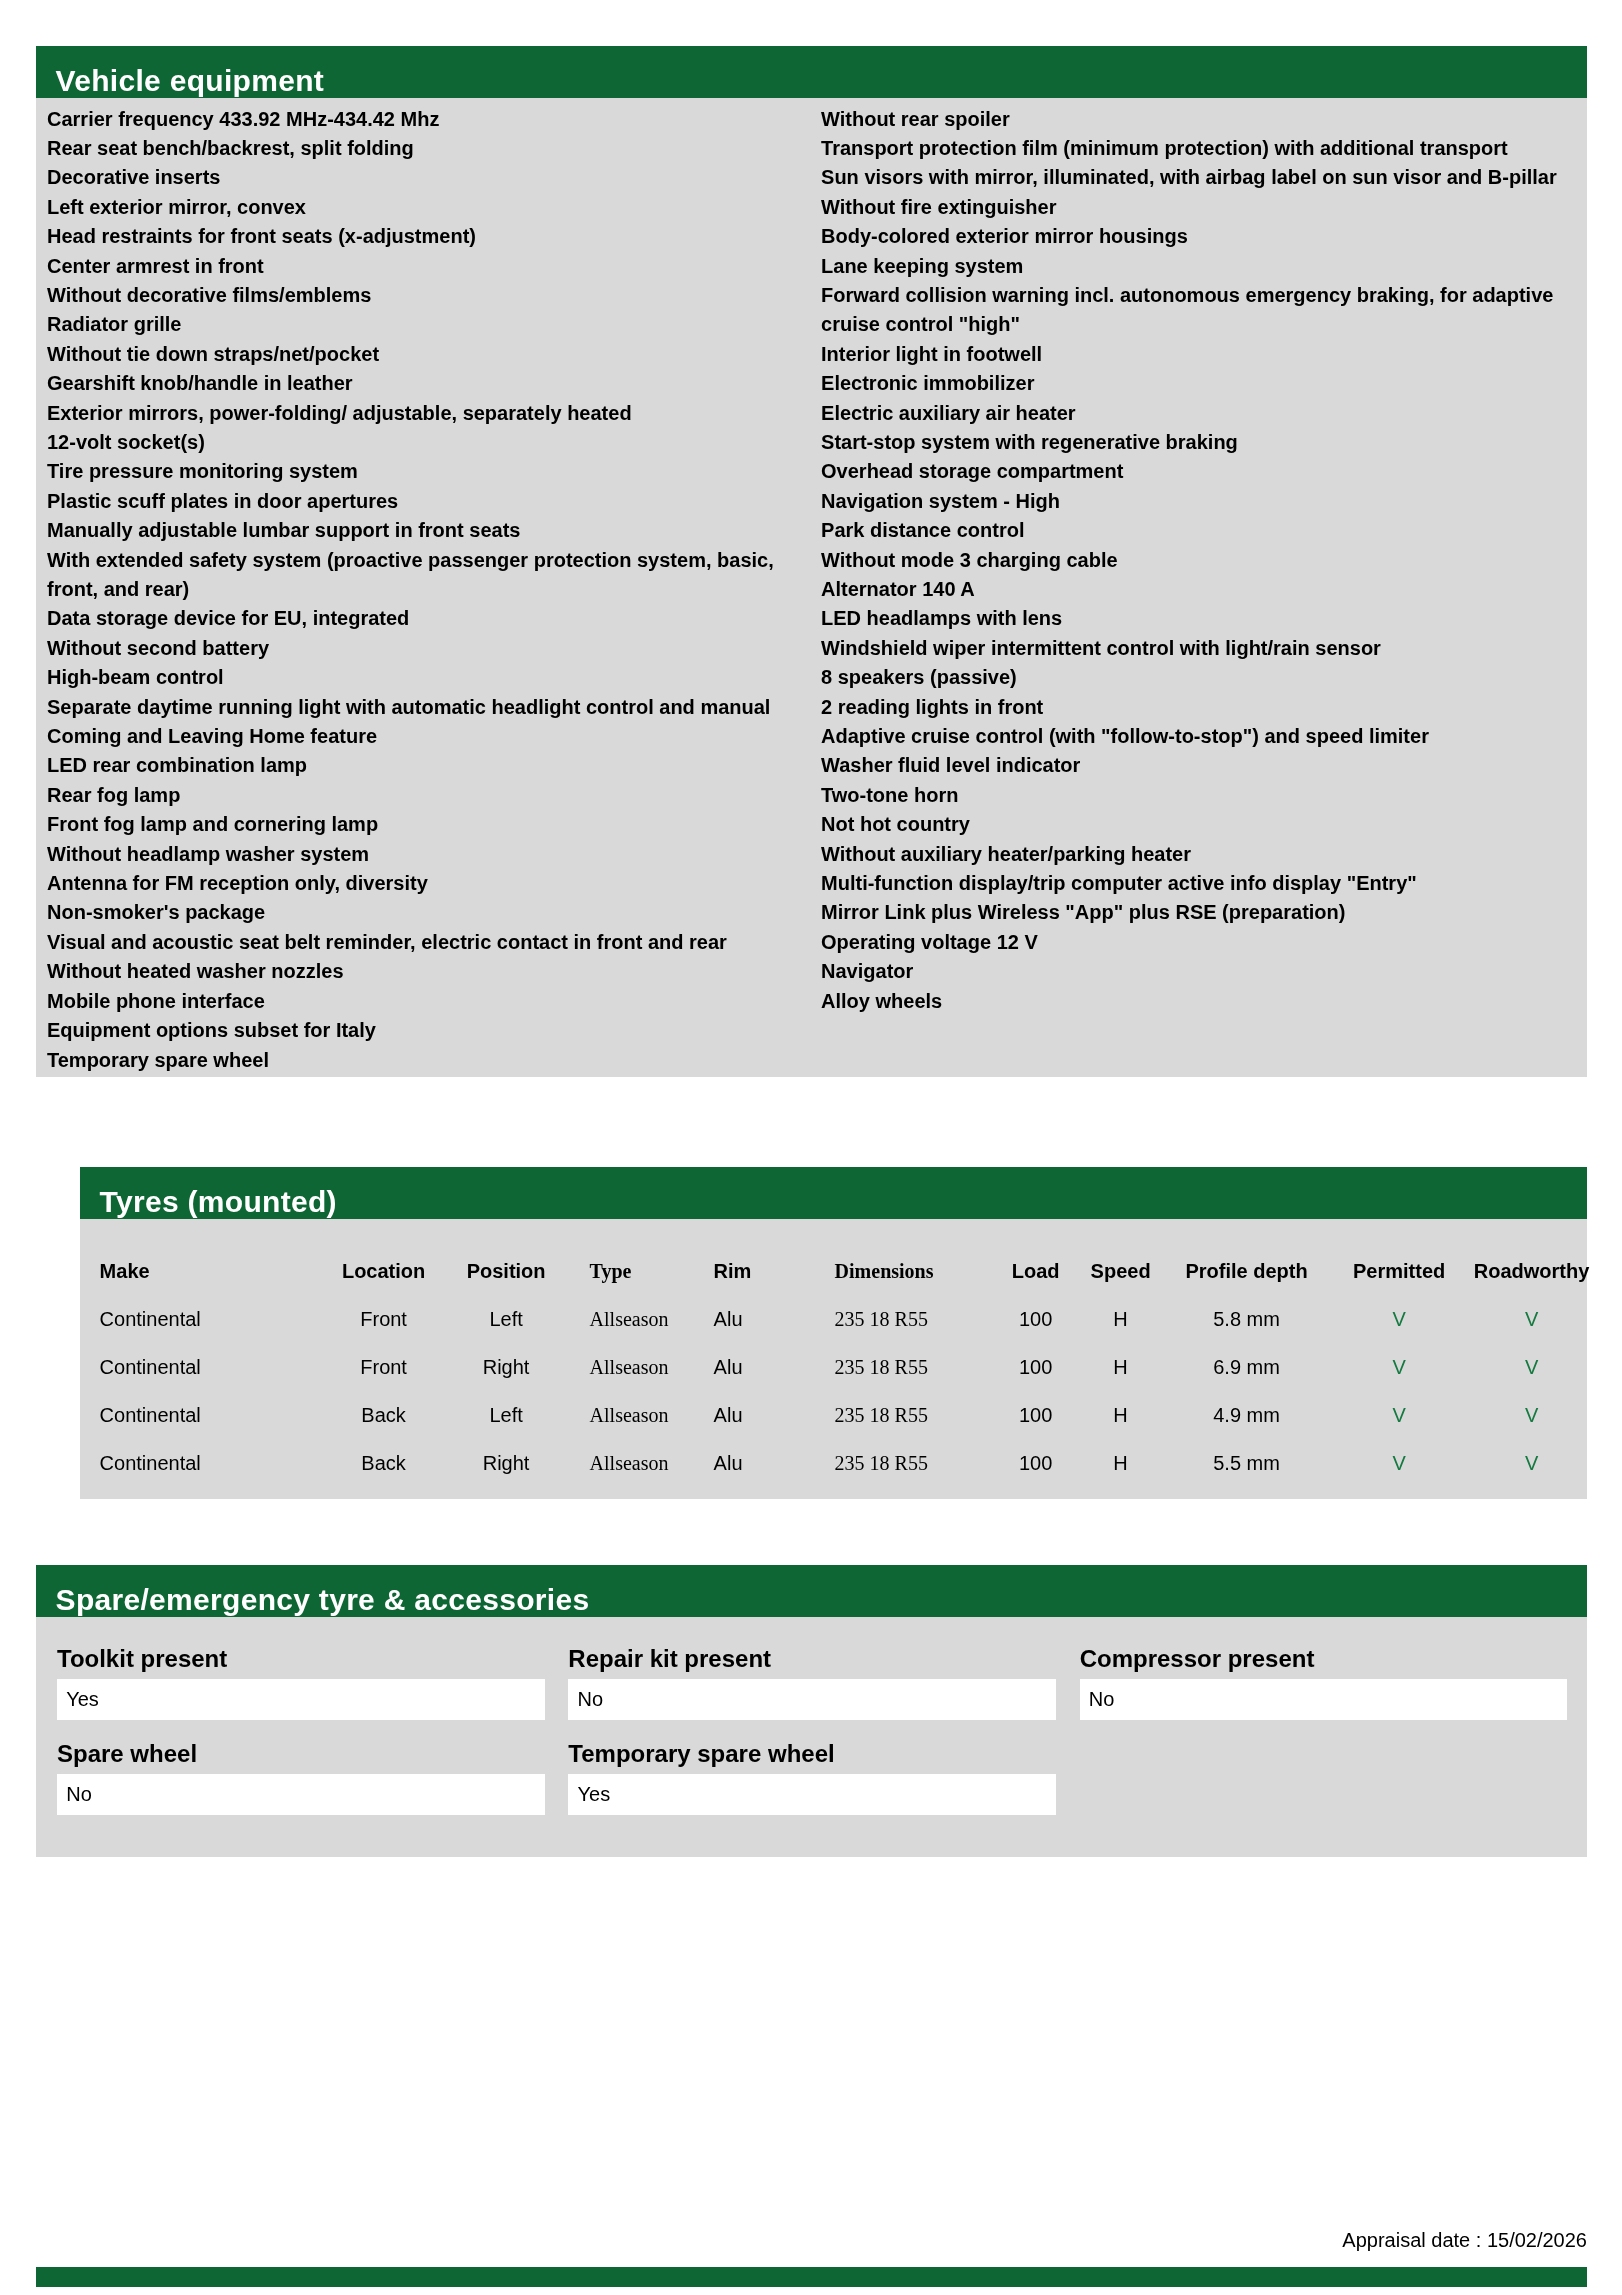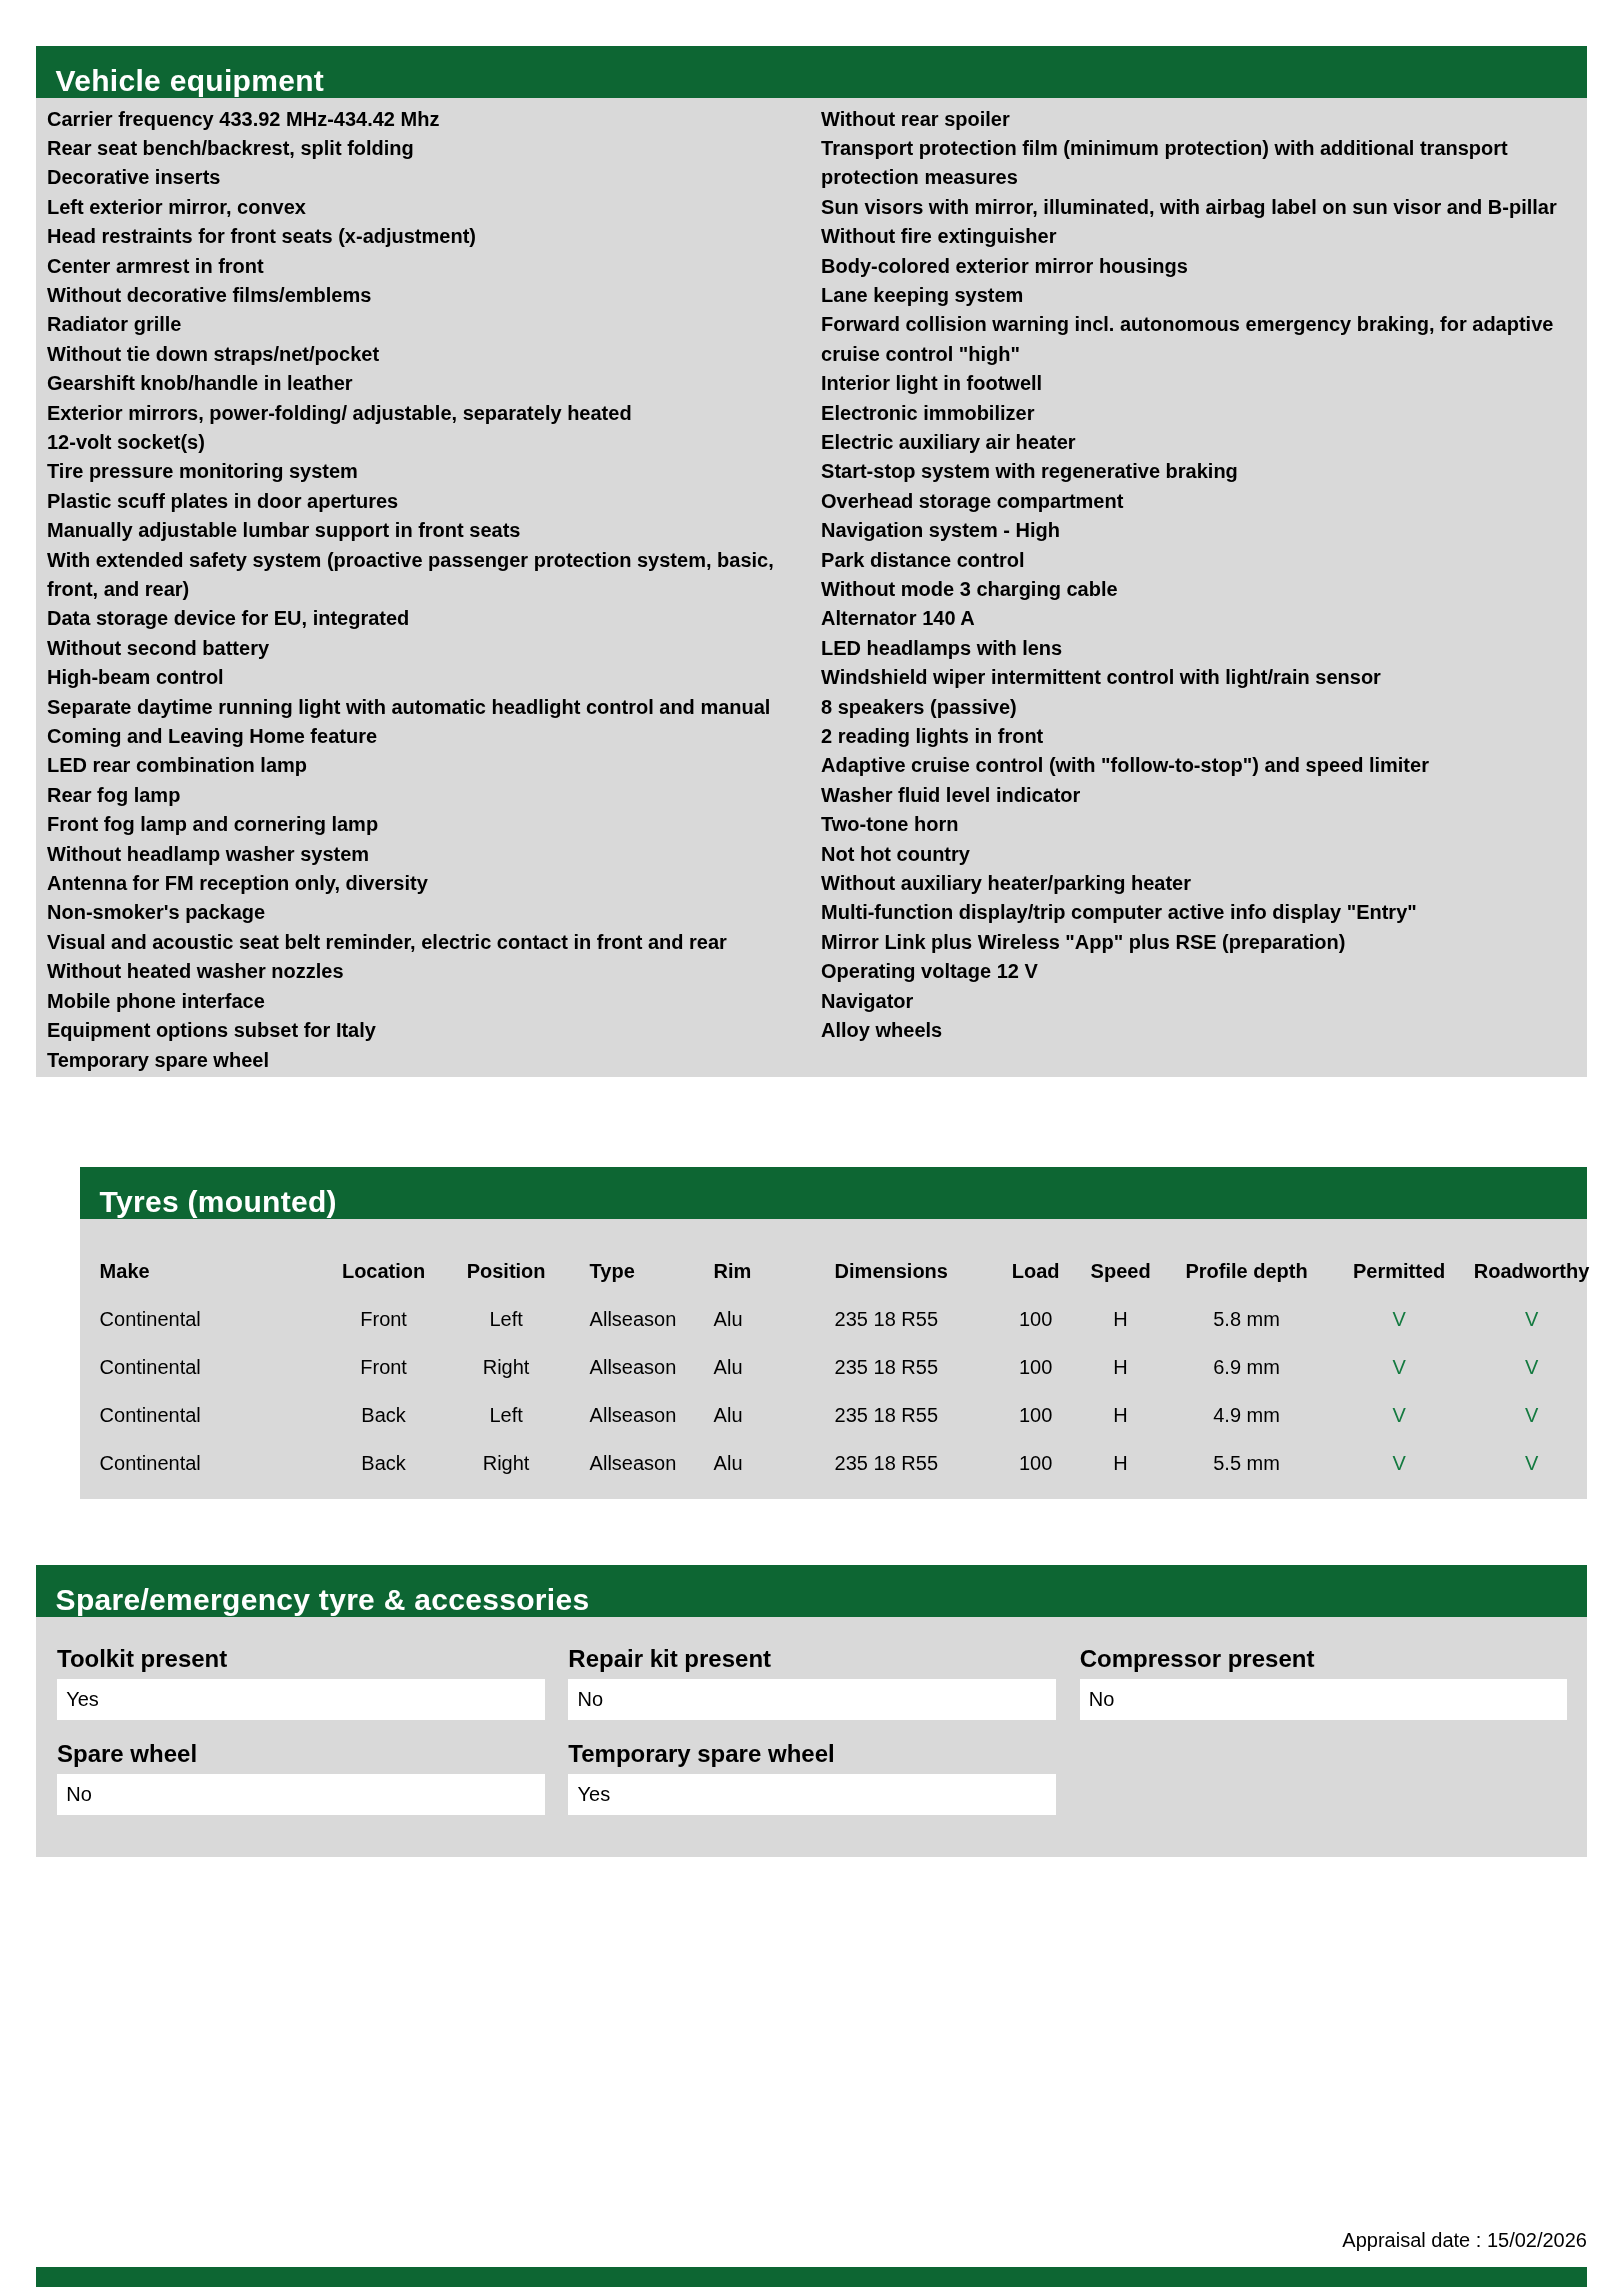--- a/index.html
+++ b/index.html
@@ -57,21 +57,21 @@
   .tyre-grid.head { height: 48px; font-weight: 700; }
   .tyre-grid.row  { height: 48px; }
   .tyre-grid > :nth-child(2),
   .tyre-grid > :nth-child(3),
   .tyre-grid > :nth-child(7),
   .tyre-grid > :nth-child(8),
   .tyre-grid > :nth-child(9),
   .tyre-grid > :nth-child(10),
   .tyre-grid > :nth-child(11) { text-align: center; }
   .tyre-grid > :nth-child(4),
-  .tyre-grid > :nth-child(6) { padding-left: 23px; }
+  .tyre-grid > :nth-child(6) { padding-left: 23px; font-family: Liberation Serif, serif; }
   .cell.check { color: #147a40; font-weight: 400; }
 
   
   .section-spare { margin-top: 66px; }
   .spare-body {
     background: #d9d9d9;
     padding: 29.4px 19.6px 42px 21px;
     display: grid;
     grid-template-columns: repeat(3, 1fr);
     column-gap: 23.6px;
@@ -181,21 +181,20 @@
           <div class="equip-line">Equipment options subset for Italy</div>
 
           <div class="equip-line">Temporary spare wheel</div>
         </div>
       <div class="equip-col right">
 
           <div class="equip-line">Without rear spoiler</div>
 
           <div class="equip-line">Transport protection film (minimum protection) with additional transport</div>
 
-          <div class="equip-line">protection measures</div>
 
           <div class="equip-line">Sun visors with mirror, illuminated, with airbag label on sun visor and B-pillar</div>
 
           <div class="equip-line">Without fire extinguisher</div>
 
           <div class="equip-line">Body-colored exterior mirror housings</div>
 
           <div class="equip-line">Lane keeping system</div>
 
           <div class="equip-line">Forward collision warning incl. autonomous emergency braking, for adaptive</div>

